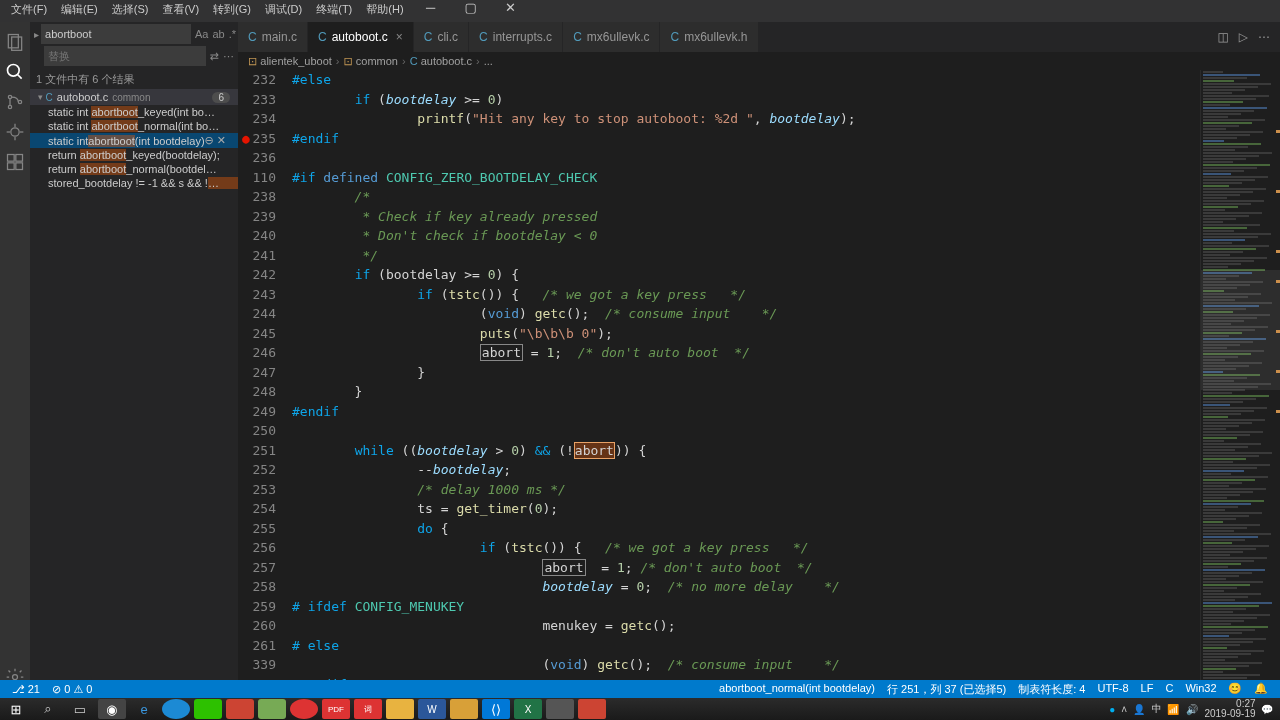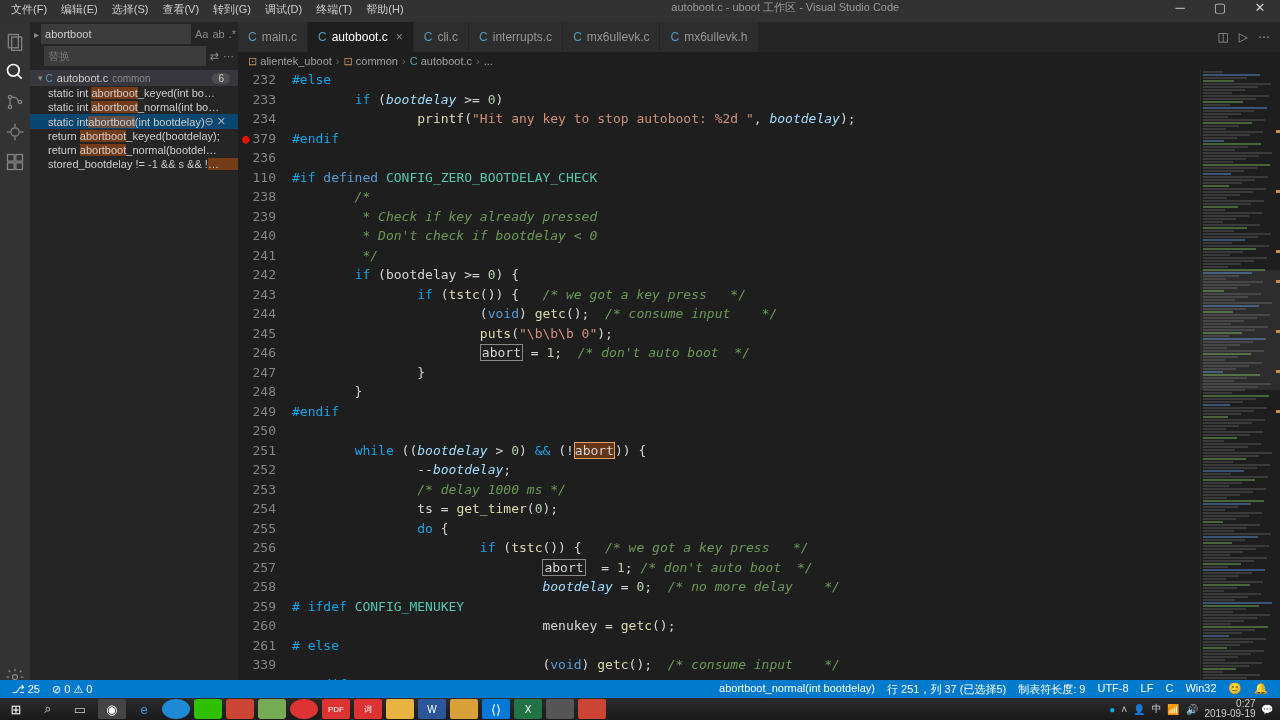--- a/index.html
+++ b/index.html
@@ -150,21 +150,20 @@
   <div class="menubar" id="menubar">
       <span>文件(F)</span>
       <span>编辑(E)</span>
       <span>选择(S)</span>
       <span>查看(V)</span>
       <span>转到(G)</span>
       <span>调试(D)</span>
       <span>终端(T)</span>
       <span>帮助(H)</span>
     </div>
-  <div class="title-center">autoboot.c - uboot 工作区 - Visual Studio Code</div>
   <div class="win-controls">
     <div class="win-btn">─</div>
     <div class="win-btn">▢</div>
     <div class="win-btn">✕</div>
   </div>
 </div>
 
 <div class="activity-col">
   <div class="activity-icon">
     <svg width="20" height="20" viewBox="0 0 24 24" fill="none" stroke="currentColor" stroke-width="1.5">
@@ -225,20 +224,21 @@
     </div>
     <div class="search-input-row">
       <span style="width:10px"></span>
       <input class="search-input" placeholder="替换" style="">
       <div class="search-icons">
         <span>⇄</span>
         <span>⋯</span>
       </div>
     </div>
   </div>
+  <div class="result-summary">1 文件中有 6 个结果</div>
   <div class="search-results">
     <div class="result-file">
       <span style="color:#888;margin-right:3px;font-size:9px">▾</span>
       <span class="c-icon">C</span>
       <span>autoboot.c</span>
       <span class="path">common</span>
       <span class="count">6</span>
     </div>
     <div id="search-result-lines">
         <div class="result-line">static int <span class="hl">abortboot</span>_keyed(int bootdelay)</div>
@@ -291,21 +291,21 @@
       <span class="sep">›</span>
       <span><span style="color:#519aba">C</span> autoboot.c</span>
       <span class="sep">›</span>
       <span>...</span>
     </div>
   <div class="editor-body">
     <div class="gutter" id="gutter">
         <div class="ln" style="position: relative; text-align: right;">232</div>
         <div class="ln" style="position: relative;">233</div>
         <div class="ln" style="position: relative;">234</div>
-        <div class="ln bp" style="position: relative;">379</div>
+        <div class="ln bp" style="position: relative;">235</div>
         <div class="ln" style="position: relative;">236</div>
         <div class="ln" style="position: relative;">110</div>
         <div class="ln" style="position: relative;">238</div>
         <div class="ln" style="position: relative;">239</div>
         <div class="ln" style="position: relative;">240</div>
         <div class="ln" style="position: relative;">241</div>
         <div class="ln" style="position: relative;">242</div>
         <div class="ln" style="position: relative;">243</div>
         <div class="ln" style="position: relative;">244</div>
         <div class="ln" style="position: relative;">245</div>
@@ -546,26 +546,26 @@
         <div class="mini-marker" style="top: 180px;"></div>
         <div class="mini-marker" style="top: 210px;"></div>
         <div class="mini-marker" style="top: 260px;"></div>
         <div class="mini-marker" style="top: 300px;"></div>
         <div class="mini-marker" style="top: 340px;"></div>
       </div>
   </div>
 </div>
 
 <div class="statusbar-real">
-  <span class="sb-item">⎇ 25</span>
+  <span class="sb-item">⎇ 21</span>
   <span class="sb-item">⊘ 0 ⚠ 0</span>
   <div class="right" id="sb-right">
       <span class="sb-item">abortboot_normal(int bootdelay)</span>
       <span class="sb-item">行 251，列 37 (已选择5)</span>
-      <span class="sb-item">制表符长度: 9</span>
+      <span class="sb-item">制表符长度: 4</span>
       <span class="sb-item">UTF-8</span>
       <span class="sb-item">LF</span>
       <span class="sb-item">C</span>
       <span class="sb-item">Win32</span>
       <span class="sb-item">😊</span>
       <span class="sb-item">🔔</span>
     </div>
 </div>
 
 <div class="taskbar">

